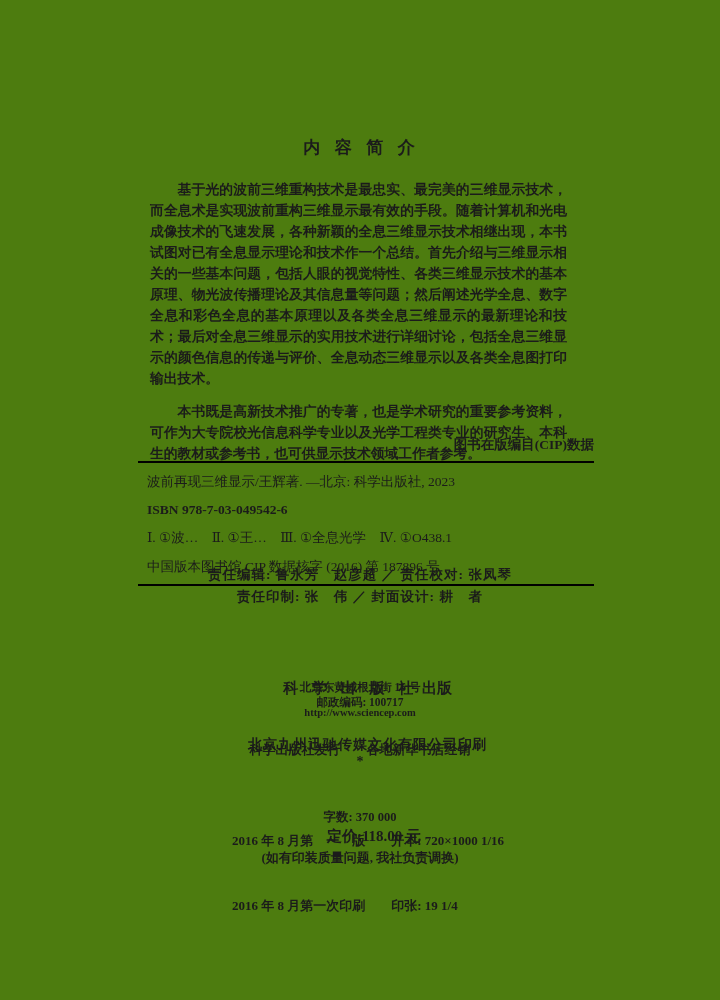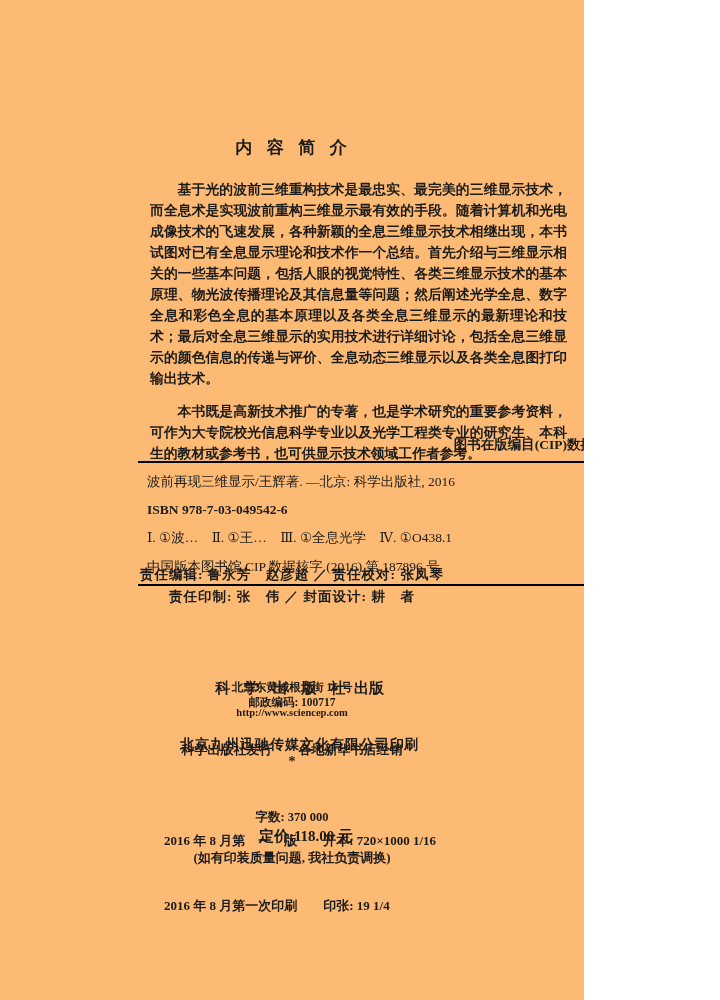--- a/index.html
+++ b/index.html
@@ -2,23 +2,23 @@
 <html><head>
 <meta charset="utf-8">
 <style>
   html, body {
     margin: 0;
     padding: 0;
     background: #ffffff;
   }
   .page {
     position: relative;
-    width: 584px;
+    width: 720px;
     height: 1000px;
-    background: #fdba74;
+    background: #4d7c0f;
     color: #1b1b1b;
     font-family: "Liberation Serif", "DejaVu Serif", serif;
     overflow: hidden;
   }
 
   
   .summary-title {
     position: absolute;
     top: 136px;
     left: 0;
@@ -130,21 +130,21 @@
   <h1 class="summary-title">内  容  简  介</h1>
 
   <div class="summary">
     <p>基于光的波前三维重构技术是最忠实、最完美的三维显示技术，而全息术是实现波前重构三维显示最有效的手段。随着计算机和光电成像技术的飞速发展，各种新颖的全息三维显示技术相继出现，本书试图对已有全息显示理论和技术作一个总结。首先介绍与三维显示相关的一些基本问题，包括人眼的视觉特性、各类三维显示技术的基本原理、物光波传播理论及其信息量等问题；然后阐述光学全息、数字全息和彩色全息的基本原理以及各类全息三维显示的最新理论和技术；最后对全息三维显示的实用技术进行详细讨论，包括全息三维显示的颜色信息的传递与评价、全息动态三维显示以及各类全息图打印输出技术。</p>
     <p>本书既是高新技术推广的专著，也是学术研究的重要参考资料，可作为大专院校光信息科学专业以及光学工程类专业的研究生、本科生的教材或参考书，也可供显示技术领域工作者参考。</p>
   </div>
 
   <div class="cip">
     <div class="cip-label">图书在版编目(CIP)数据</div>
     <div class="rule"></div>
-    <div class="cip-line">波前再现三维显示/王辉著. —北京: 科学出版社, 2016</div>
+    <div class="cip-line">波前再现三维显示/王辉著. —北京: 科学出版社, 2023</div>
     <div class="cip-line sp cip-isbn">ISBN 978-7-03-049542-6</div>
     <div class="cip-line sp">Ⅰ. ①波…　Ⅱ. ①王…　Ⅲ. ①全息光学　Ⅳ. ①O438.1</div>
     <div class="cip-line sp">中国版本图书馆 CIP 数据核字 (2016) 第 187896 号</div>
     <div class="rule rule-bottom"></div>
   </div>
 
   <div class="credits">
     <div>责任编辑: 鲁永芳　赵彦超 ／ 责任校对: 张凤琴</div>
     <div>责任印制: 张　伟 ／ 封面设计: 耕　者</div>
   </div>

